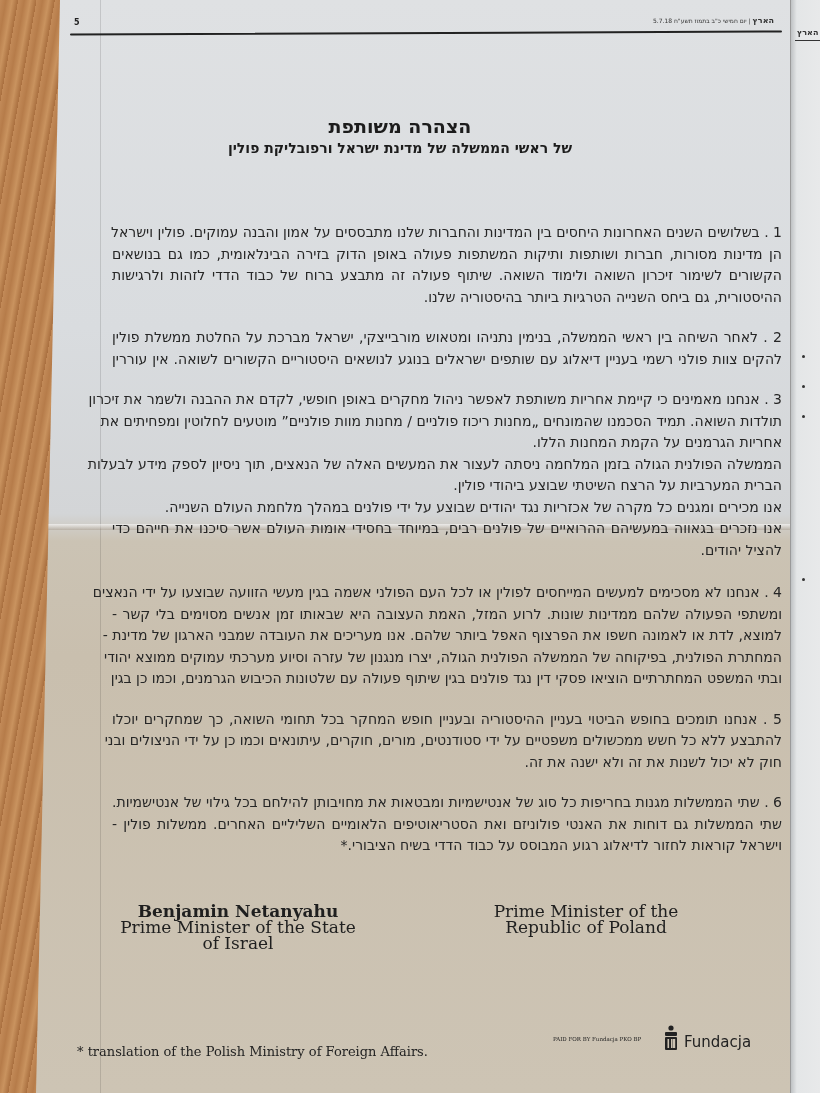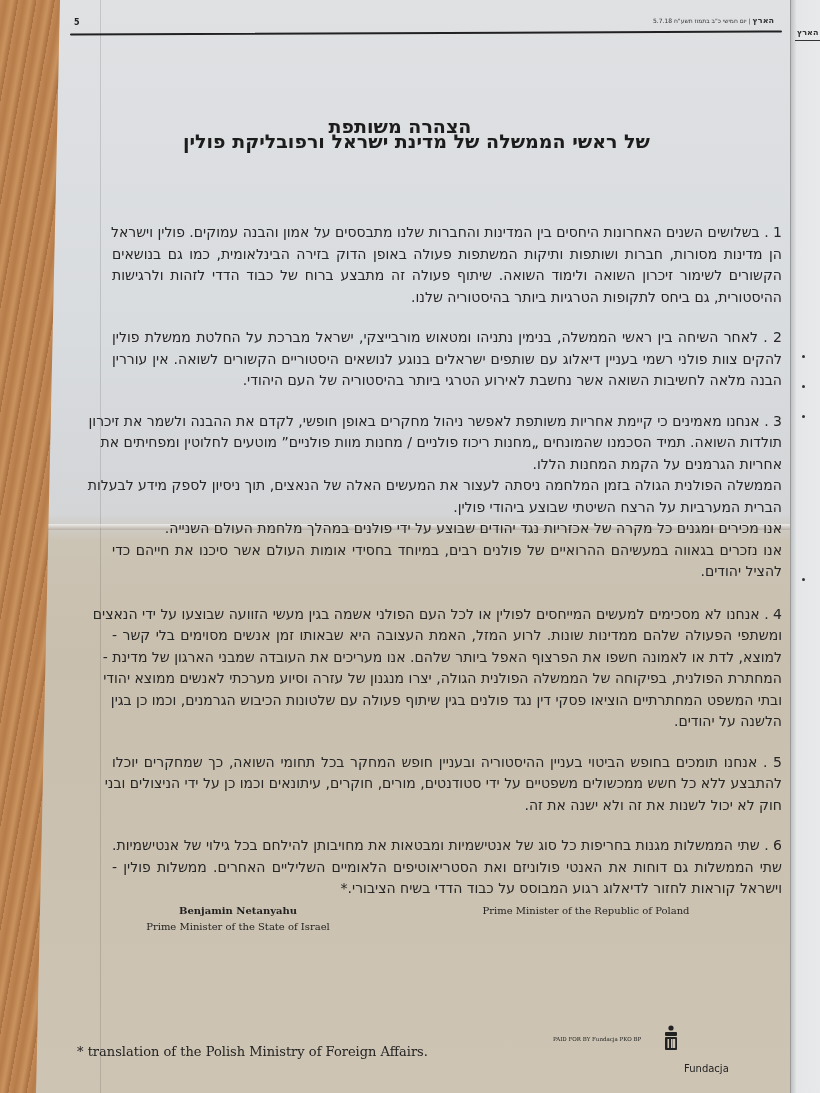--- a/index.html
+++ b/index.html
@@ -59,56 +59,56 @@
     position: absolute; left: 0; top: 18px; width: 712px; height: 2px; background: #222;
     transform: rotate(-0.25deg); border-radius: 2px;
   }
 
   
   .title {
     position: absolute; left: 150px; top: 115px; width: 500px; text-align: center; direction: rtl;
     font-family: "DejaVu Sans", sans-serif; font-weight: bold; font-size: 19px; color: #1c1c1c;
   }
   .subtitle {
-    position: absolute; left: 150px; top: 130px; width: 500px; text-align: right; direction: rtl;
-    font-family: "DejaVu Sans", sans-serif; font-size: 19px; color: #1c1c1c;
+    position: absolute; left: 150px; top: 140px; width: 500px; text-align: center; direction: rtl;
+    font-family: "DejaVu Sans", sans-serif; font-size: 14px; color: #1c1c1c;
   }
 
   
   .body {
     position: absolute; left: 104px; top: 222px; width: 670px; direction: rtl; text-align: right;
     font-family: "DejaVu Sans", sans-serif; font-size: 14px; line-height: 21.5px; color: #262626; margin-left: 8px;
   }
   .para { margin-bottom: 19px; }
   .para .line { display: block; white-space: nowrap; text-align: right; }
   .para .line.just { text-align-last: justify; text-align: justify; }
   .para.p3 { margin-bottom: 21px; }
   .p4 { margin-top: 12px; }
 
   
   .sig {
     position: absolute; top: 903px; text-align: center;
-    font-family: "DejaVu Serif", serif; font-size: 10px; line-height: 16px; color: #1f1f1f;
+    font-family: "DejaVu Serif", serif; font-size: 17px; line-height: 16px; color: #1f1f1f;
   }
   .sig .name { font-weight: bold; }
   .sig.israel { left: 118px; width: 240px; }
   .sig.poland { left: 456px; width: 260px; }
 
   .footnote {
     position: absolute; left: 77px; top: 1044px; font-family: "DejaVu Serif", serif; font-size: 13px; color: #222;
   }
   .paid-by {
     position: absolute; left: 553px; top: 1036px; font-family: "DejaVu Serif", serif; font-size: 5.5px; color: #222; white-space: nowrap;
   }
   .logo {
     position: absolute; left: 664px; top: 1025px; width: 70px; height: 26px;
   }
   .logo-icon { position: absolute; left: 0; top: 0; width: 14px; height: 26px; }
   .logo-text {
-    position: absolute; left: 20px; top: 8px; font-family: "DejaVu Sans", sans-serif; font-size: 10px; color: #222; margin-top: 30px;
+    position: absolute; left: 20px; top: 8px; font-family: "DejaVu Sans", sans-serif; font-size: 15px; color: #222;
   }
   .margin-dot { position: absolute; width: 3px; height: 3px; border-radius: 50%; background: #333; left: 802px; }
 </style>
 </head>
 <body>
 
 <div class="table-bg"></div>
 
 <div class="paper">
   <div class="inner-line"></div>
@@ -133,44 +133,42 @@
 </div>
 
 <h1 class="title">הצהרה משותפת</h1>
 <h2 class="subtitle">של ראשי הממשלה של מדינת ישראל ורפובליקת פולין</h2>
 
 <div class="body">
   <div class="para p1">
     <span class="line just">1 . בשלושים השנים האחרונות היחסים בין המדינות והחברות שלנו מתבססים על אמון והבנה עמוקים. פולין וישראל</span>
     <span class="line just">הן מדינות מסורות, חברות ושותפות ותיקות המשתפות פעולה באופן הדוק בזירה הבינלאומית, כמו גם בנושאים</span>
     <span class="line just">הקשורים לשימור זיכרון השואה ולימוד השואה. שיתוף פעולה זה מתבצע ברוח של כבוד הדדי לזהות ולרגישות</span>
-    <span class="line">ההיסטורית, גם ביחס לתקופות הטרגיות ביותר בהיסטוריה שלנו.</span>
+    <span class="line">ההיסטורית, גם ביחס השנייה הטרגיות ביותר בהיסטוריה שלנו.</span>
   </div>
   <div class="para p2">
     <span class="line just">2 . לאחר השיחה בין ראשי הממשלה, בנימין נתניהו ומטאוש מורבייצקי, ישראל מברכת על החלטת ממשלת פולין</span>
     <span class="line just">להקים צוות פולני רשמי בעניין דיאלוג עם שותפים ישראלים בנוגע לנושאים היסטוריים הקשורים לשואה. אין עוררין</span>
-    <span class="line">הבנה מלאה לחשיבות השואה אשר נחשבת לאירוע הטרגי ביותר בהיסטוריה של העם היהודי.</span>
   </div>
   <div class="para p3">
     <span class="line just">3 . אנחנו מאמינים כי קיימת אחריות משותפת לאפשר ניהול מחקרים באופן חופשי, לקדם את ההבנה ולשמר את זיכרון</span>
     <span class="line just">תולדות השואה. תמיד הסכמנו שהמונחים „מחנות ריכוז פולניים / מחנות מוות פולניים” מוטעים לחלוטין ומפחיתים את</span>
     <span class="line">אחריות הגרמנים על הקמת המחנות הללו.</span>
     <span class="line just">הממשלה הפולנית הגולה בזמן המלחמה ניסתה לעצור את המעשים האלה של הנאצים, תוך ניסיון לספק מידע לבעלות</span>
     <span class="line">הברית המערביות על הרצח השיטתי שבוצע ביהודי פולין.</span>
     <span class="line">אנו מכירים ומגנים כל מקרה של אכזריות נגד יהודים שבוצע על ידי פולנים במהלך מלחמת העולם השנייה.</span>
     <span class="line just">אנו נזכרים בגאווה במעשיהם ההרואיים של פולנים רבים, במיוחד בחסידי אומות העולם אשר סיכנו את חייהם כדי</span>
     <span class="line">להציל יהודים.</span>
   </div>
   <div class="para p4">
     <span class="line just">4 . אנחנו לא מסכימים למעשים המייחסים לפולין או לכל העם הפולני אשמה בגין מעשי הזוועה שבוצעו על ידי הנאצים</span>
     <span class="line just">ומשתפי הפעולה שלהם ממדינות שונות. לרוע המזל, האמת העצובה היא שבאותו זמן אנשים מסוימים בלי קשר -</span>
     <span class="line just">למוצא, לדת או לאמונה חשפו את הפרצוף האפל ביותר שלהם. אנו מעריכים את העובדה שמבני הארגון של מדינת -</span>
-    <span class="line just">המחתרת הפולנית, בפיקוחה של הממשלה הפולנית הגולה, יצרו מנגנון של עזרה וסיוע מערכתי לאנשים ממוצא יהודי</span>
+    <span class="line just">המחתרת הפולנית, בפיקוחה של הממשלה הפולנית הגולה, יצרו מנגנון של עזרה וסיוע מערכתי עמוקים ממוצא יהודי</span>
     <span class="line just">ובתי המשפט המחתרתיים הוציאו פסקי דין נגד פולנים בגין שיתוף פעולה עם שלטונות הכיבוש הגרמנים, וכמו כן בגין</span>
-    <span class="line">הלשנה על יהודים.</span>
   </div>
   <div class="para p5">
     <span class="line just">5 . אנחנו תומכים בחופש הביטוי בעניין ההיסטוריה ובעניין חופש המחקר בכל תחומי השואה, כך שמחקרים יוכלו</span>
     <span class="line just">להתבצע ללא כל חשש ממכשולים משפטיים על ידי סטודנטים, מורים, חוקרים, עיתונאים וכמו כן על ידי הניצולים ובני</span>
     <span class="line">חוק לא יכול לשנות את זה ולא ישנה את זה.</span>
   </div>
   <div class="para p6">
     <span class="line just">6 . שתי הממשלות מגנות בחריפות כל סוג של אנטישמיות ומבטאות את מחויבותן להילחם בכל גילוי של אנטישמיות.</span>
     <span class="line just">שתי הממשלות גם דוחות את האנטי פולוניזם ואת הסטריאוטיפים הלאומיים השליליים האחרים. ממשלות פולין -</span>
     <span class="line">וישראל קוראות לחזור לדיאלוג רגוע המבוסס על כבוד הדדי בשיח הציבורי.*</span>

